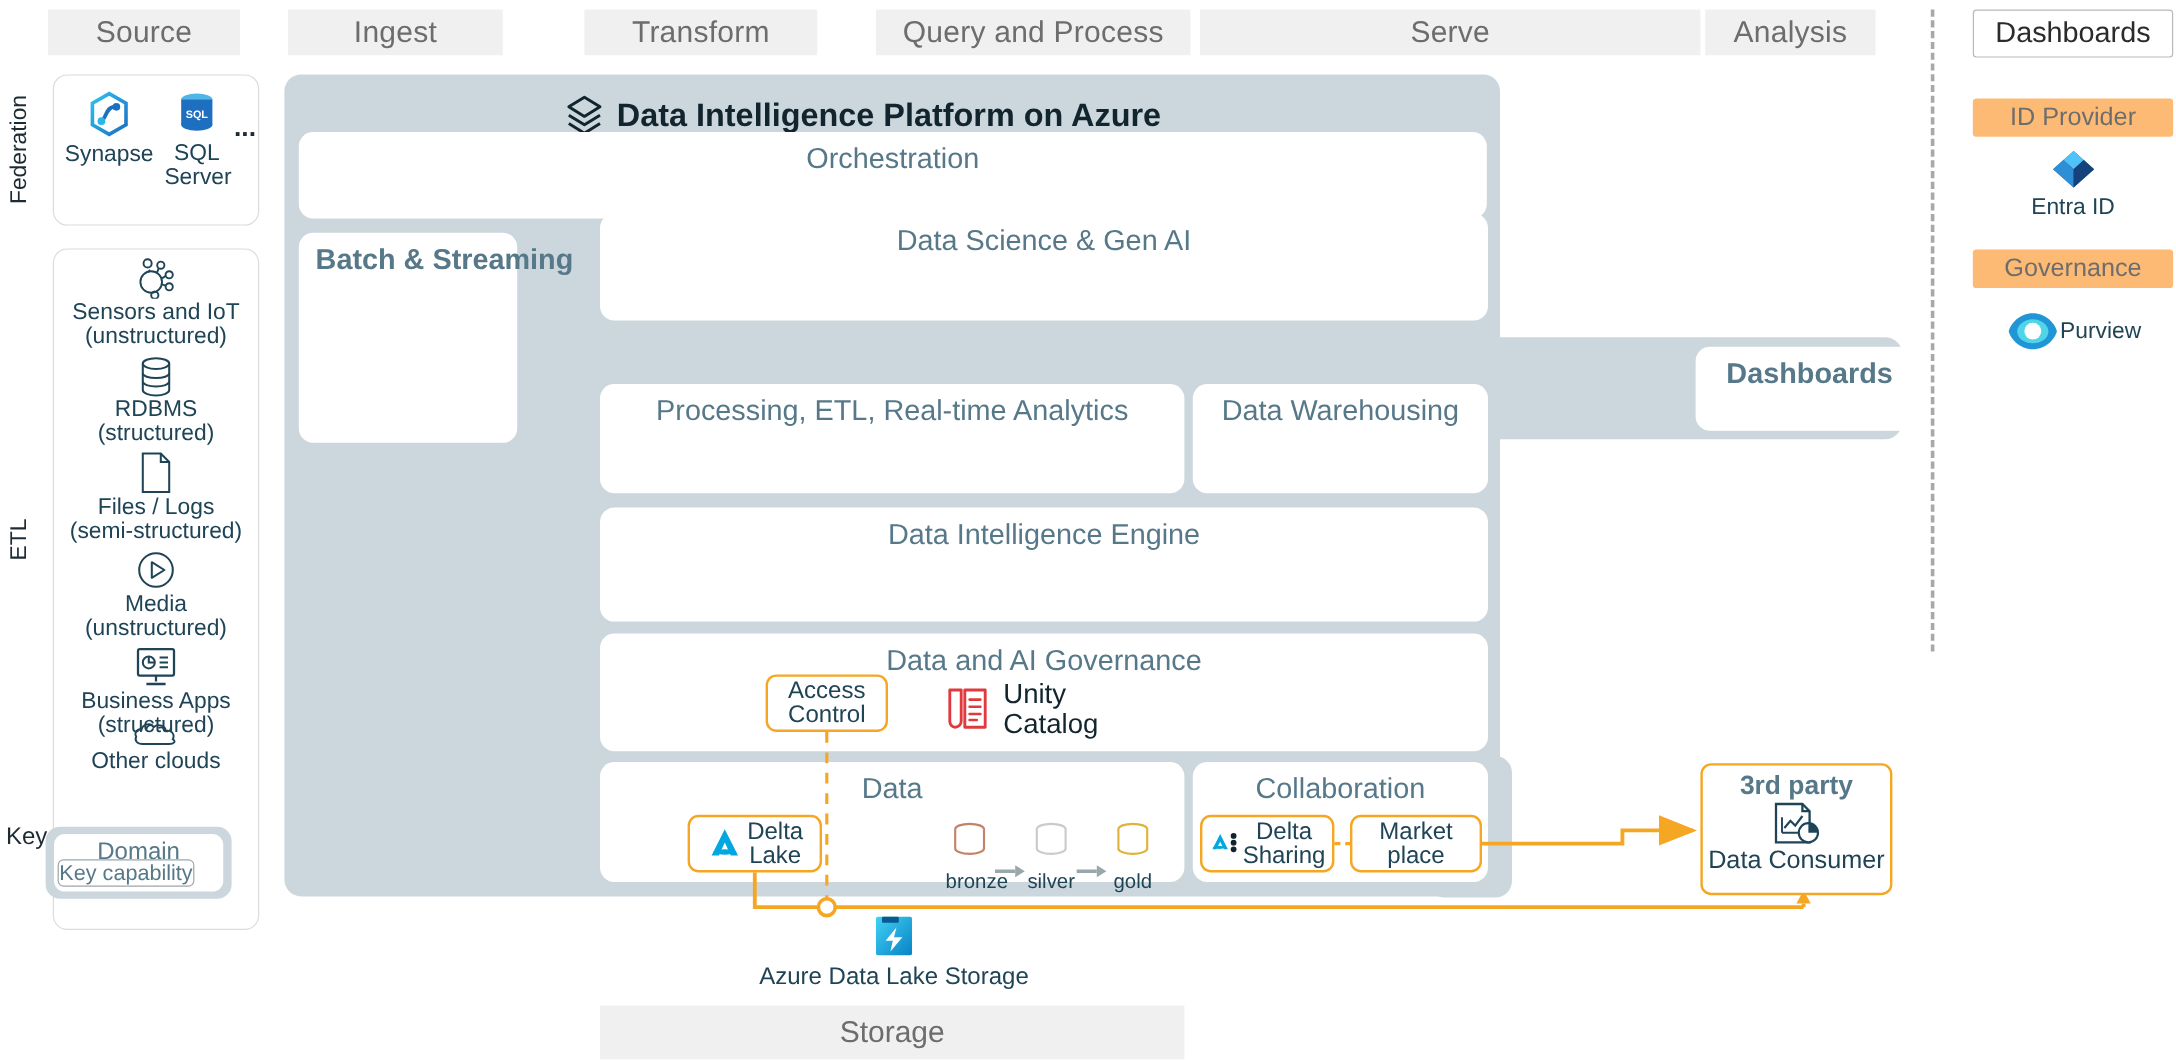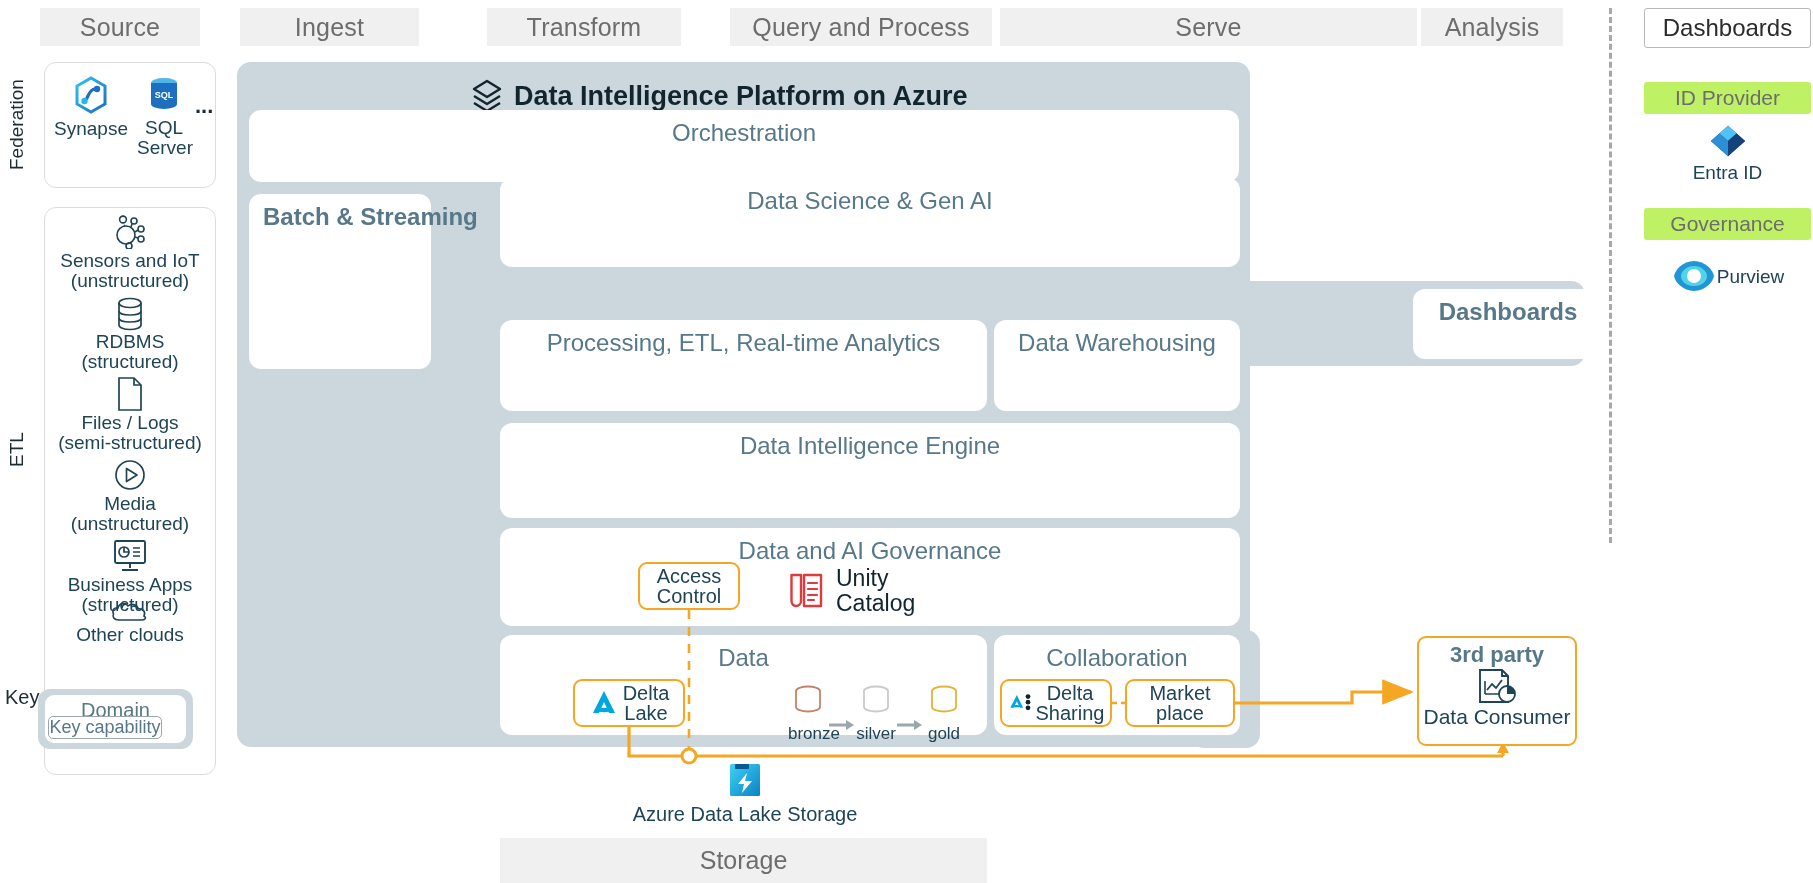--- a/index.html
+++ b/index.html
@@ -90,21 +90,21 @@
   }
   .pill.with-icon { gap: 4px; }
 
   
   .dashed-div {
     position: absolute;
     border-left: 3px dashed #a8a8a8;
   }
   .chip {
     position: absolute;
-    background: #bef264;
+    background: #fdba74;
     color: #6d6d6d;
     font-size: 21px;
     border-radius: 3px;
     display: flex; align-items: center; justify-content: center;
     white-space: nowrap;
   }
   .chip.bordered { background:#fff; border: 1px solid #b9b9b9; color:#2b2b2b; font-size: 24px; }
 
   
   .key-word { position: absolute; color:#1d2b33; font-size:20px; }

